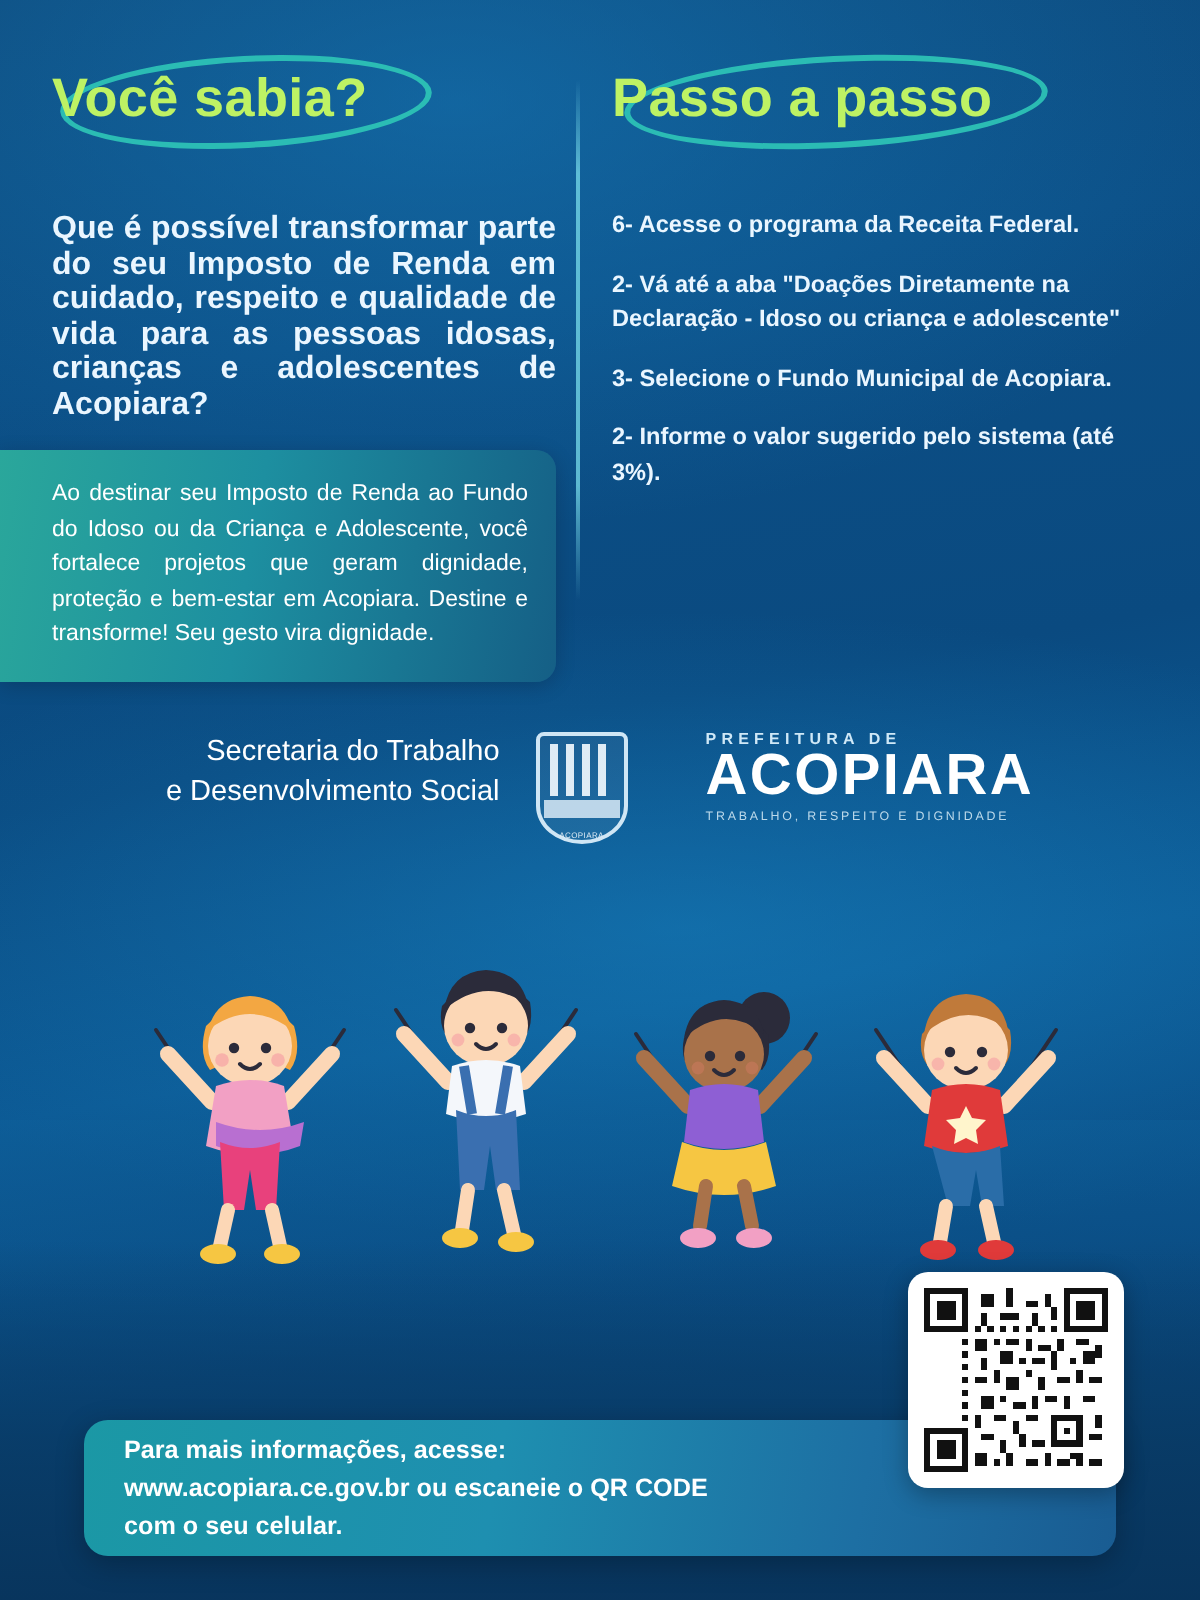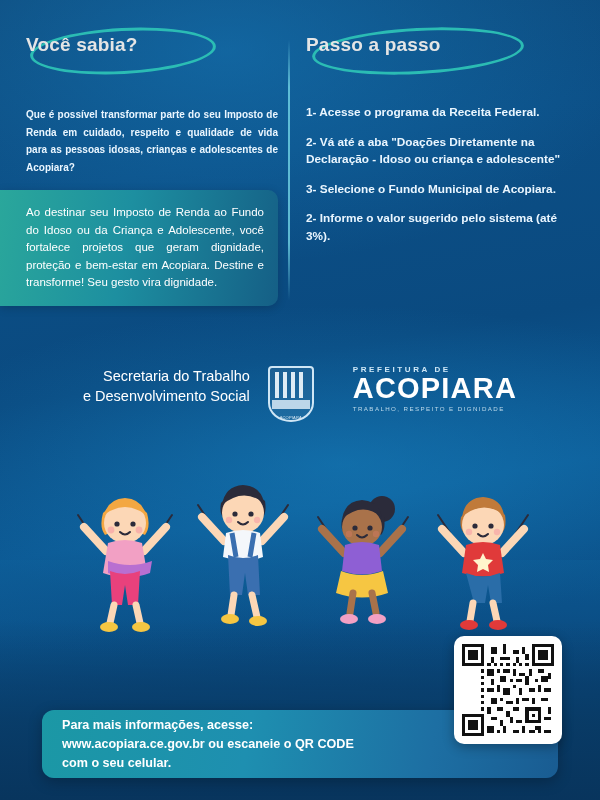--- a/index.html
+++ b/index.html
@@ -45,43 +45,43 @@
   .divider {
     width: 2px;
     background: linear-gradient(180deg, rgba(120,220,235,0) 0%, rgba(120,220,235,.75) 18%, rgba(120,220,235,.75) 78%, rgba(120,220,235,0) 100%);
     margin: 6px 16px 0 10px;
     height: 260px;
   }
   .col-right { flex: 1; position: relative; }
 
   .title-wrap { position: relative; height: 56px; }
   .title {
-    font-size: 19px;
+    font-size: 27px;
     font-weight: bold;
-    color: #e5e5e5;
+    color: #bef264;
     letter-spacing: .2px;
     position: relative;
     z-index: 2;
     white-space: nowrap;
   }
   .title-ellipse {
     position: absolute;
     left: 4px; top: -6px;
     width: 186px; height: 46px;
     border: 3px solid #2ec4b6;
     border-radius: 50%;
     transform: rotate(-3deg);
     opacity: .92;
     z-index: 1;
   }
   .title-ellipse.wide { width: 212px; left: 6px; }
 
   .paragraph {
     color: #eaf6ff;
-    font-size: 10px;
+    font-size: 16px;
     line-height: 17.5px;
     text-align: justify;
     font-weight: bold;
     margin-top: 16px;
   }
   .highlight-box {
     margin-top: 14px;
     margin-left: -26px;
     padding: 14px 14px 14px 26px;
     background: linear-gradient(100deg, #2aa79b 0%, #1d8fa0 45%, #155f86 100%);
@@ -201,21 +201,21 @@
   </div>
 
   <div class="divider"></div>
 
   <div class="col-right">
     <div class="title-wrap">
       <div class="title-ellipse wide"></div>
       <div class="title">Passo a passo</div>
     </div>
     <div class="steps">
-      <div class="step">1- Acesse o programa da Receita Federal.</div>
+      <div class="step">6- Acesse o programa da Receita Federal.</div>
       <div class="step">2- Vá até a aba "Doações Diretamente na Declaração - Idoso ou criança e adolescente"</div>
       <div class="step">3- Selecione o Fundo Municipal de Acopiara.</div>
       <div class="step">2- Informe o valor sugerido pelo sistema (até 3%).</div>
     </div>
   </div>
 </div>
 
 <div class="logos">
   <div class="sec-text">
     <div>Secretaria do Trabalho</div>

